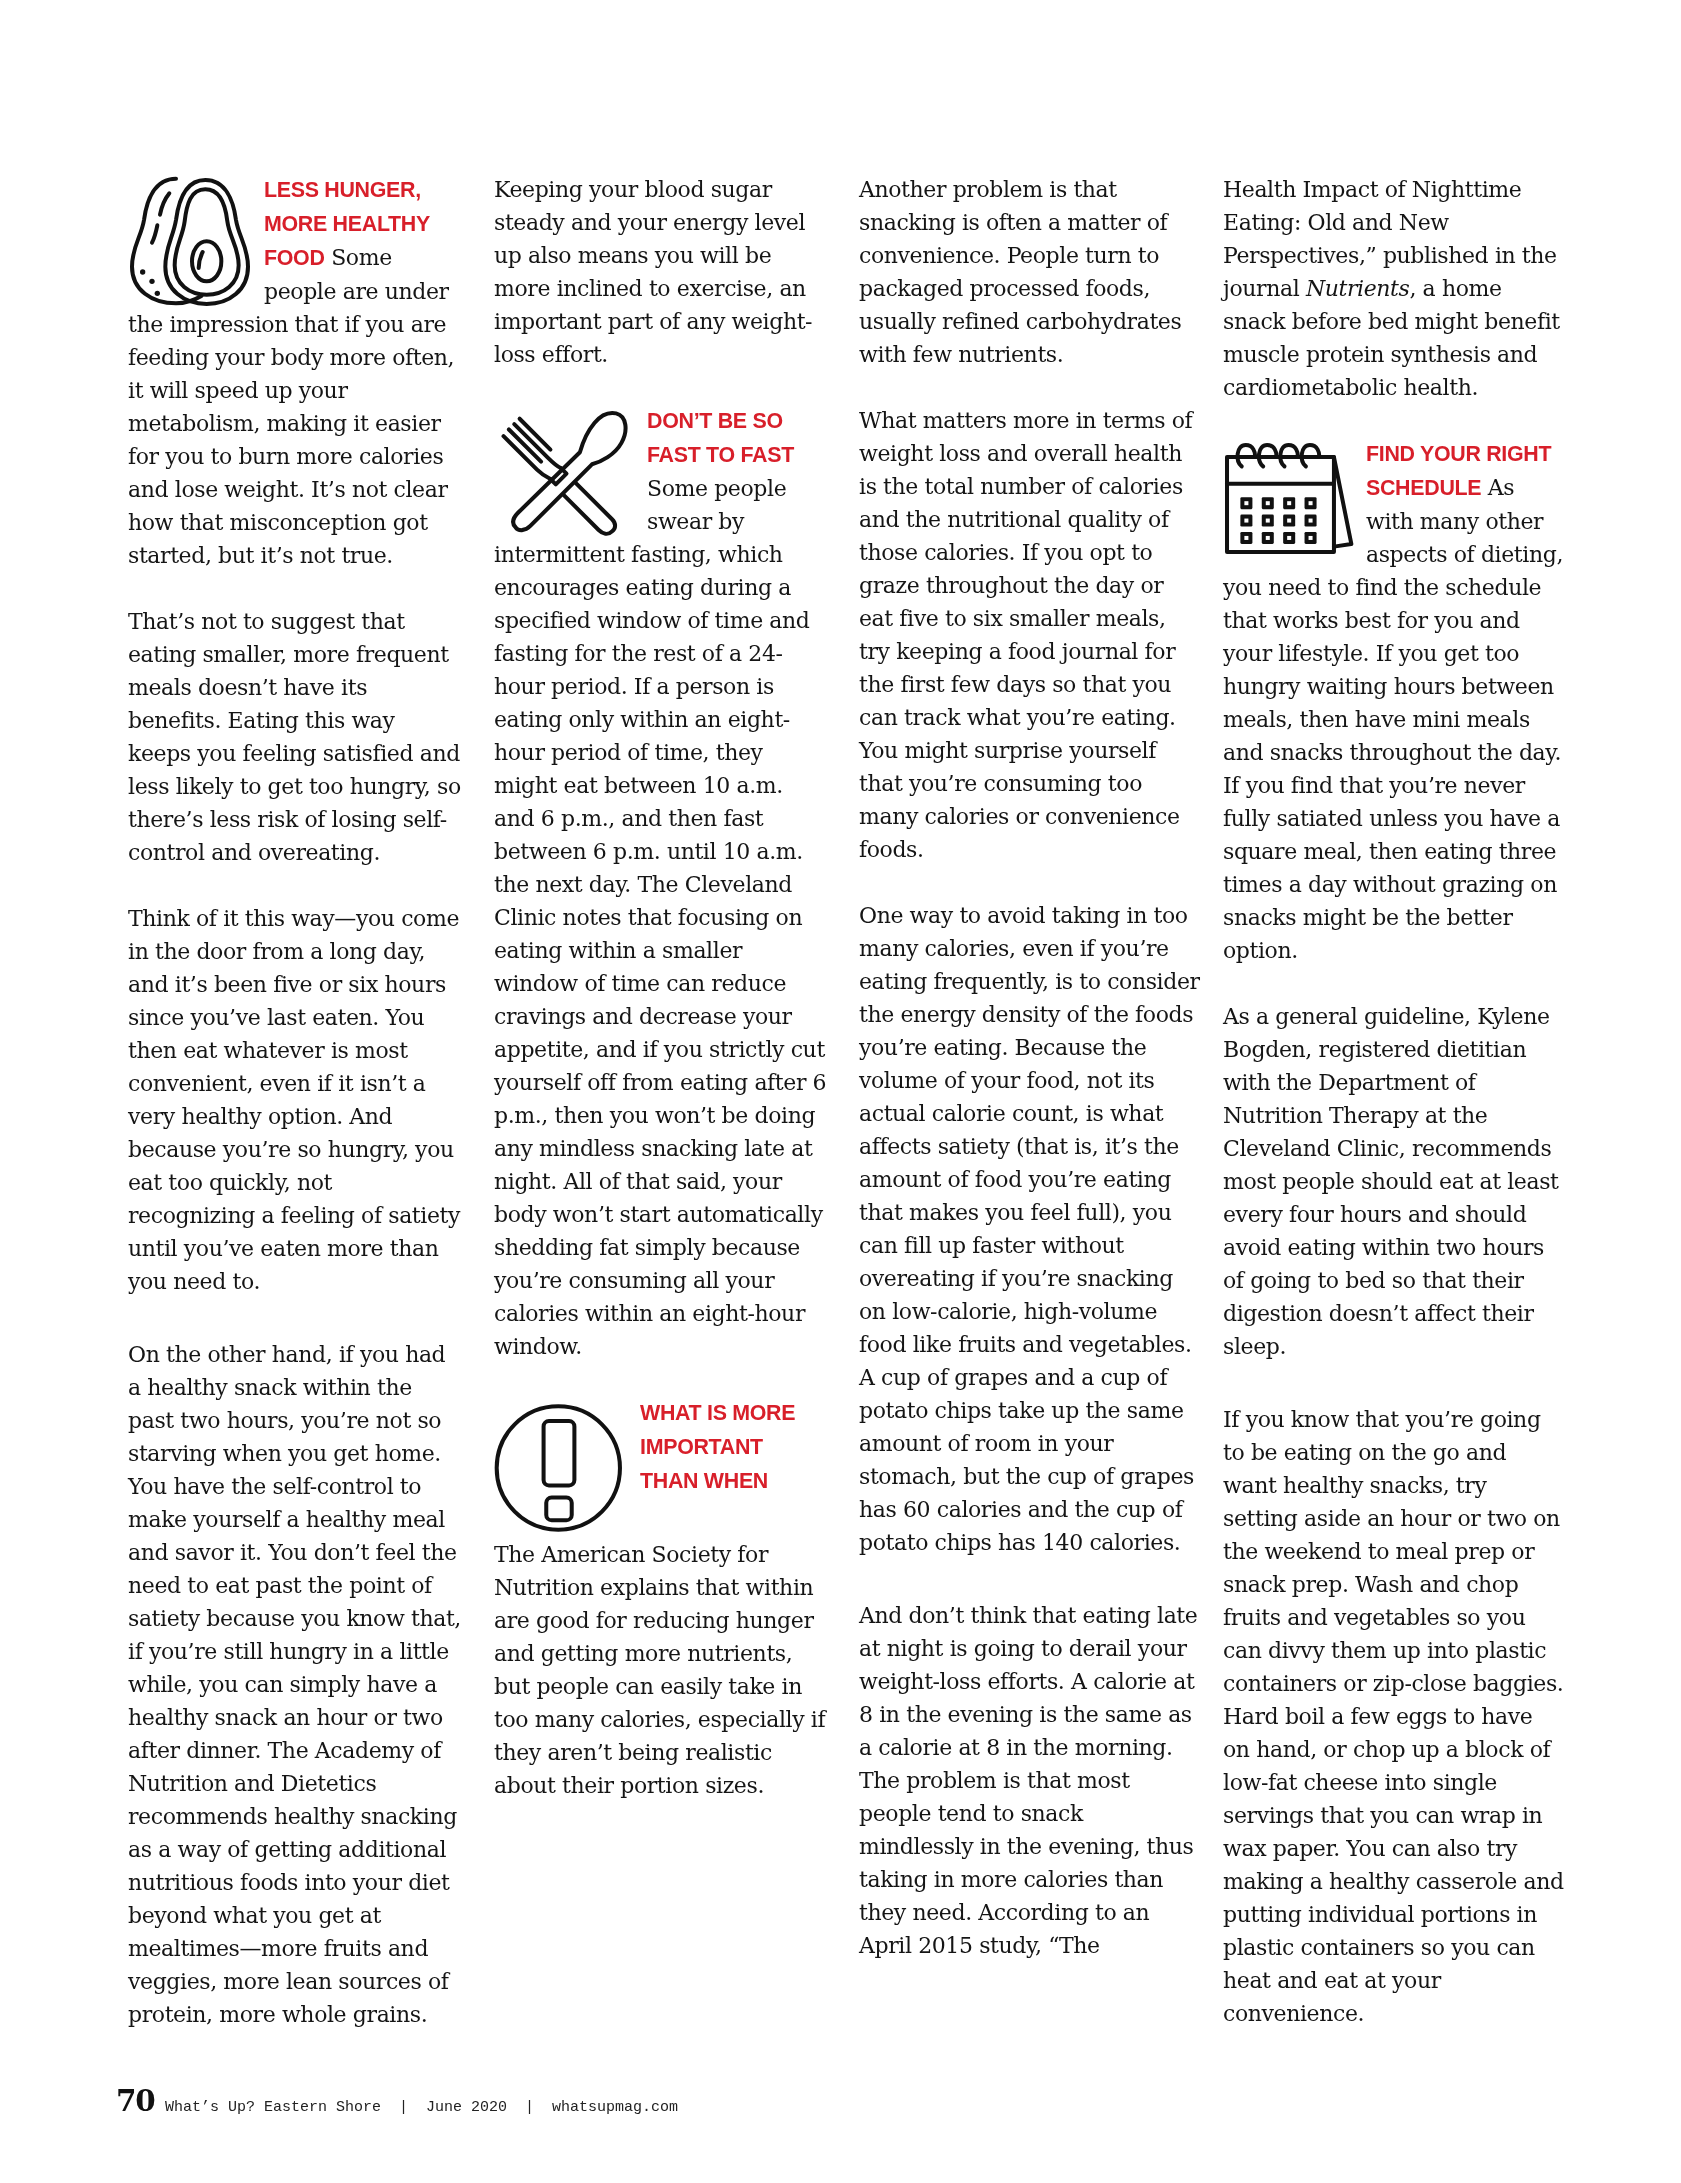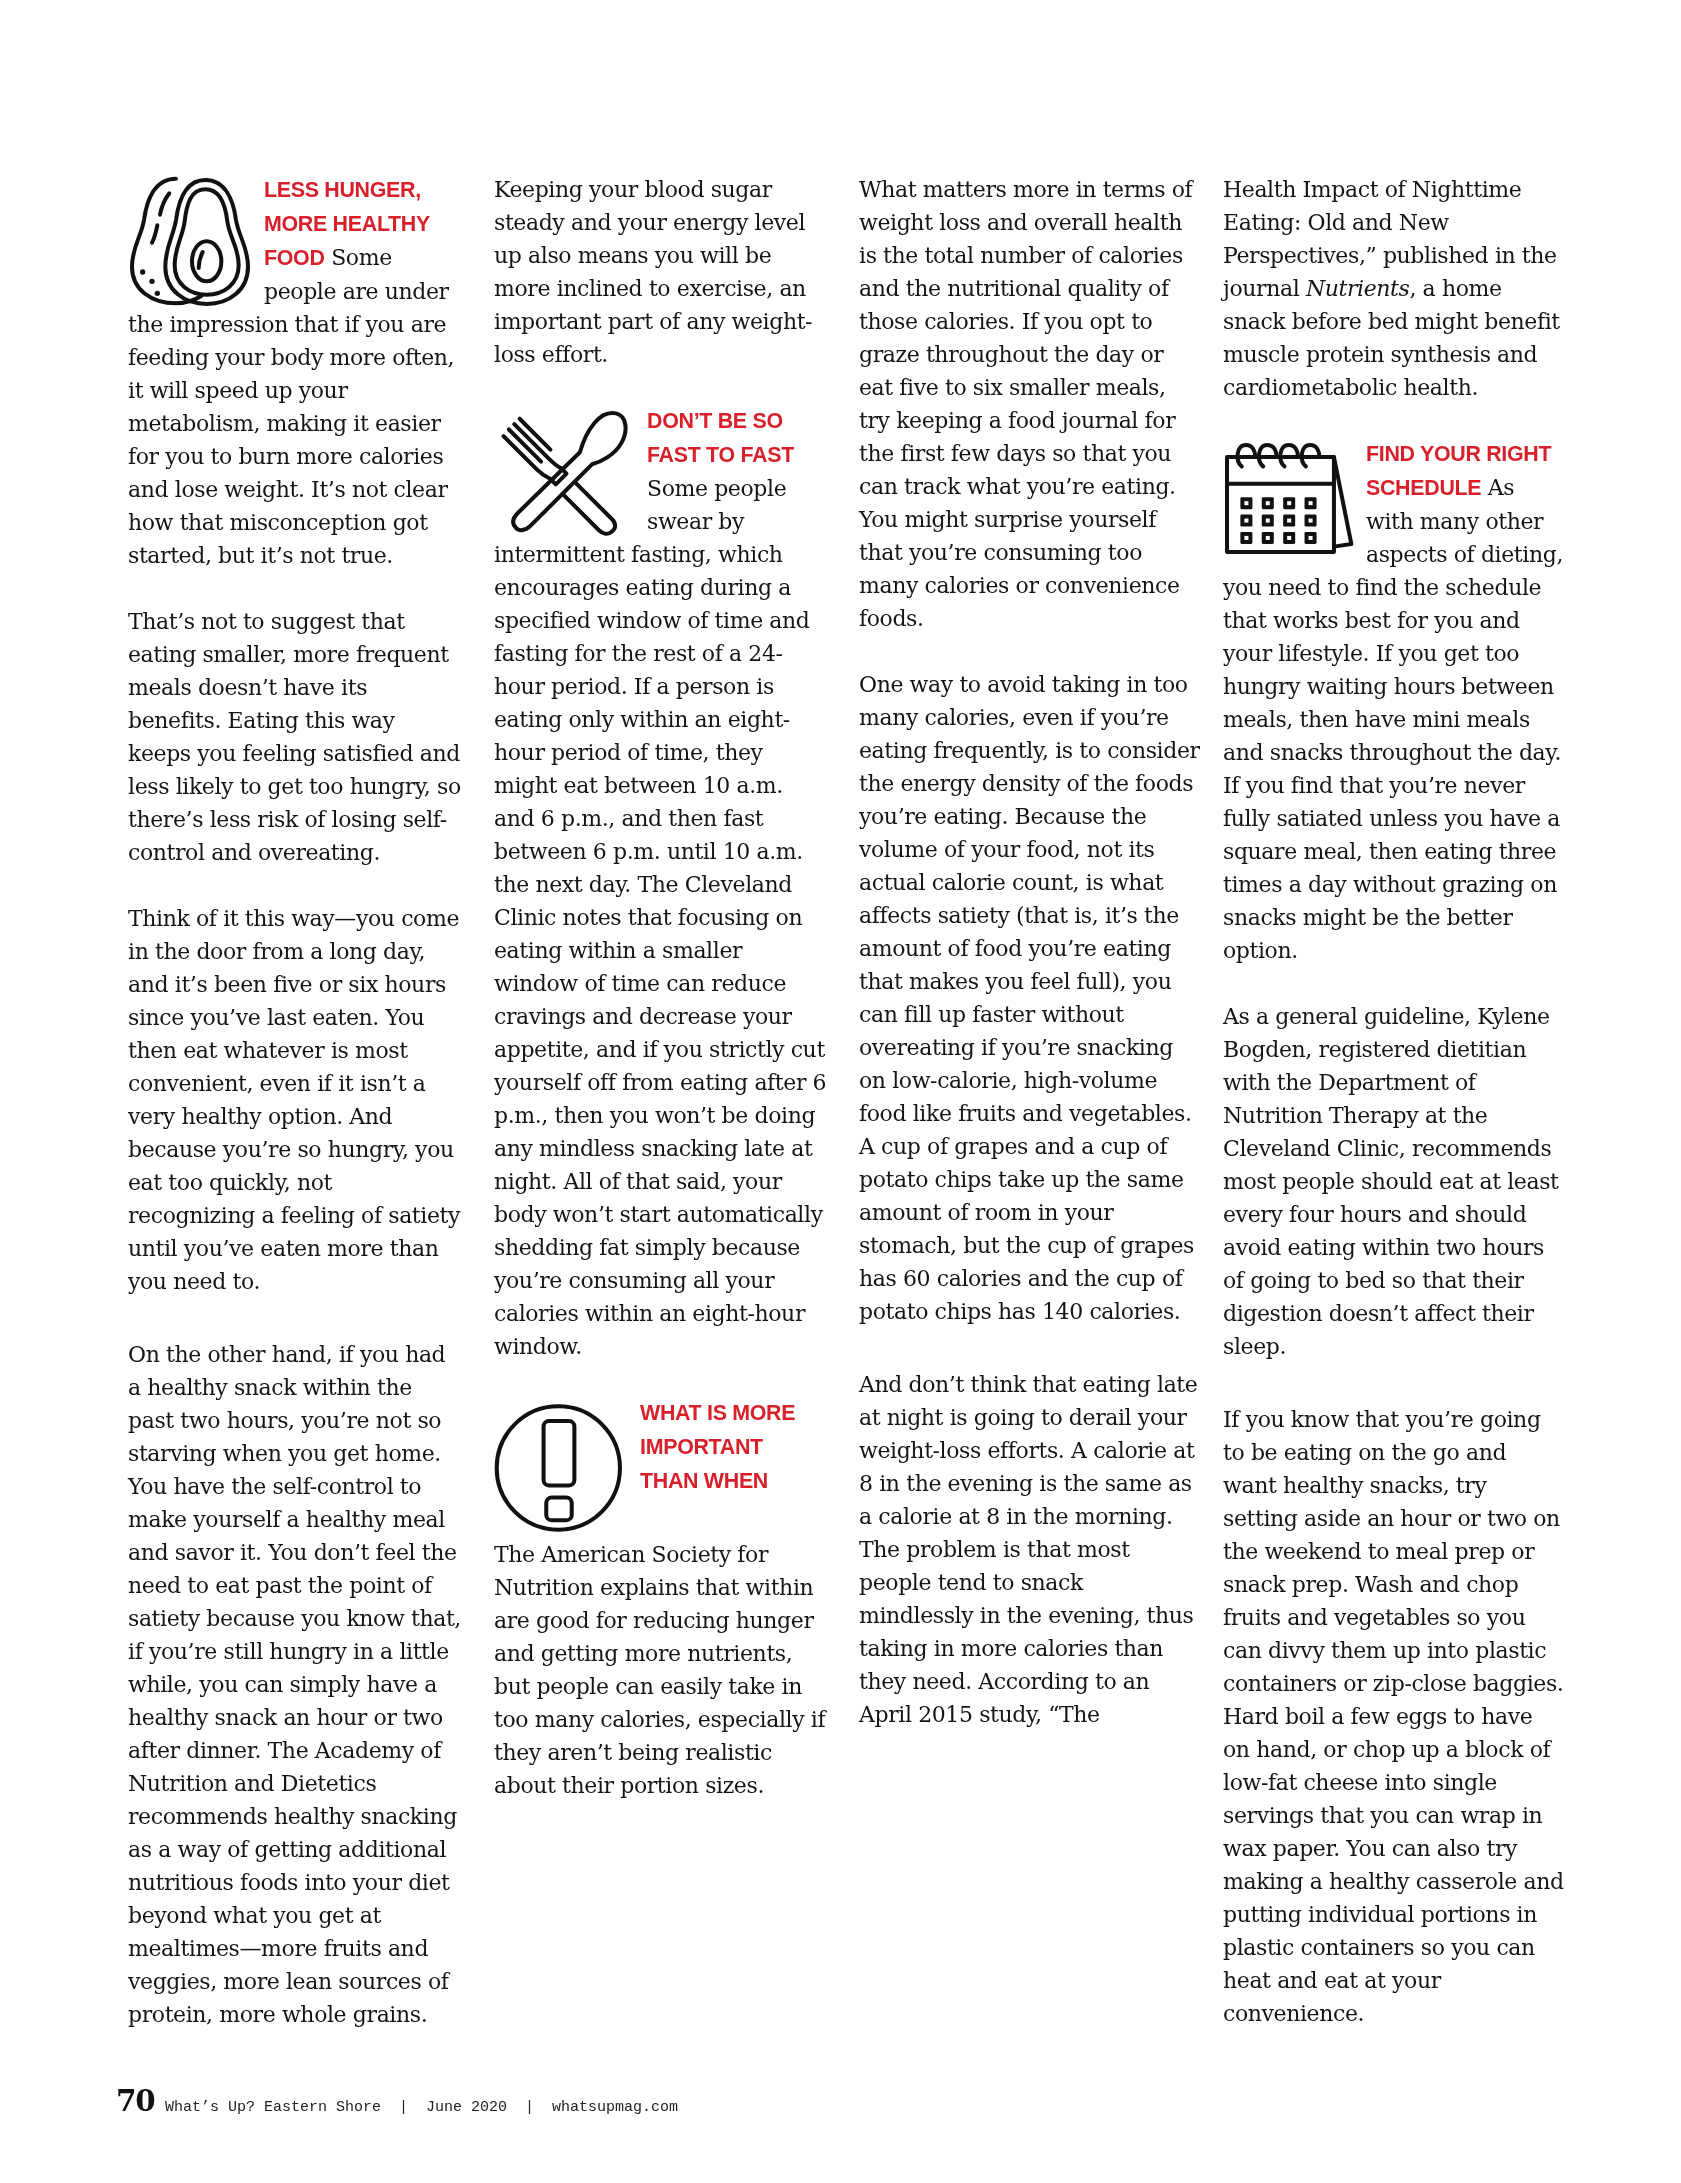--- a/index.html
+++ b/index.html
@@ -100,20 +100,21 @@
             <rect x="78" y="144" width="38" height="34" rx="8"></rect>
           </g>
         </svg>
       </span>
       <span class="head" style="color: rgb(216, 31, 42);"><span>What is more</span><br><span>important</span><br><span>than when</span></span><br>
     </p>
     <p>The American Society for Nutrition explains that within are good for reducing hunger and getting more nutrients, but people can easily take in too many calories, especially if they aren’t being realistic about their portion sizes.</p>
   </div>
 
   <div class="col" id="col3">
+    <p>Another problem is that snacking is often a matter of convenience. People turn to packaged processed foods, usually refined carbohydrates with few nutrients.</p>
     <p>What matters more in terms of weight loss and overall health is the total number of calories and the nutritional quality of those calories. If you opt to graze throughout the day or eat five to six smaller meals, try keeping a food journal for the first few days so that you can track what you’re eating. You might surprise yourself that you’re consuming too many calories or convenience foods.</p>
     <p>One way to avoid taking in too many calories, even if you’re eating frequently, is to consider the energy density of the foods you’re eating. Because the volume of your food, not its actual calorie count, is what affects satiety (that is, it’s the amount of food you’re eating that makes you feel full), you can fill up faster without overeating if you’re snacking on low-calorie, high-volume food like fruits and vegetables. A cup of grapes and a cup of potato chips take up the same amount of room in your stomach, but the cup of grapes has 60 calories and the cup of potato chips has 140 calories.</p>
     <p>And don’t think that eating late at night is going to derail your weight-loss efforts. A calorie at 8 in the evening is the same as a calorie at 8 in the morning. The problem is that most people tend to snack mindlessly in the evening, thus taking in more calories than they need. According to an April 2015 study, “The</p>
   </div>
 
   <div class="col" id="col4">
     <p>
       <span>Health Impact of Nighttime Eating: Old and New Perspectives,” published in the journal </span><i>Nutrients</i><span>, a home snack before bed might benefit muscle protein synthesis and cardiometabolic health.</span>
     </p>
     <p>

